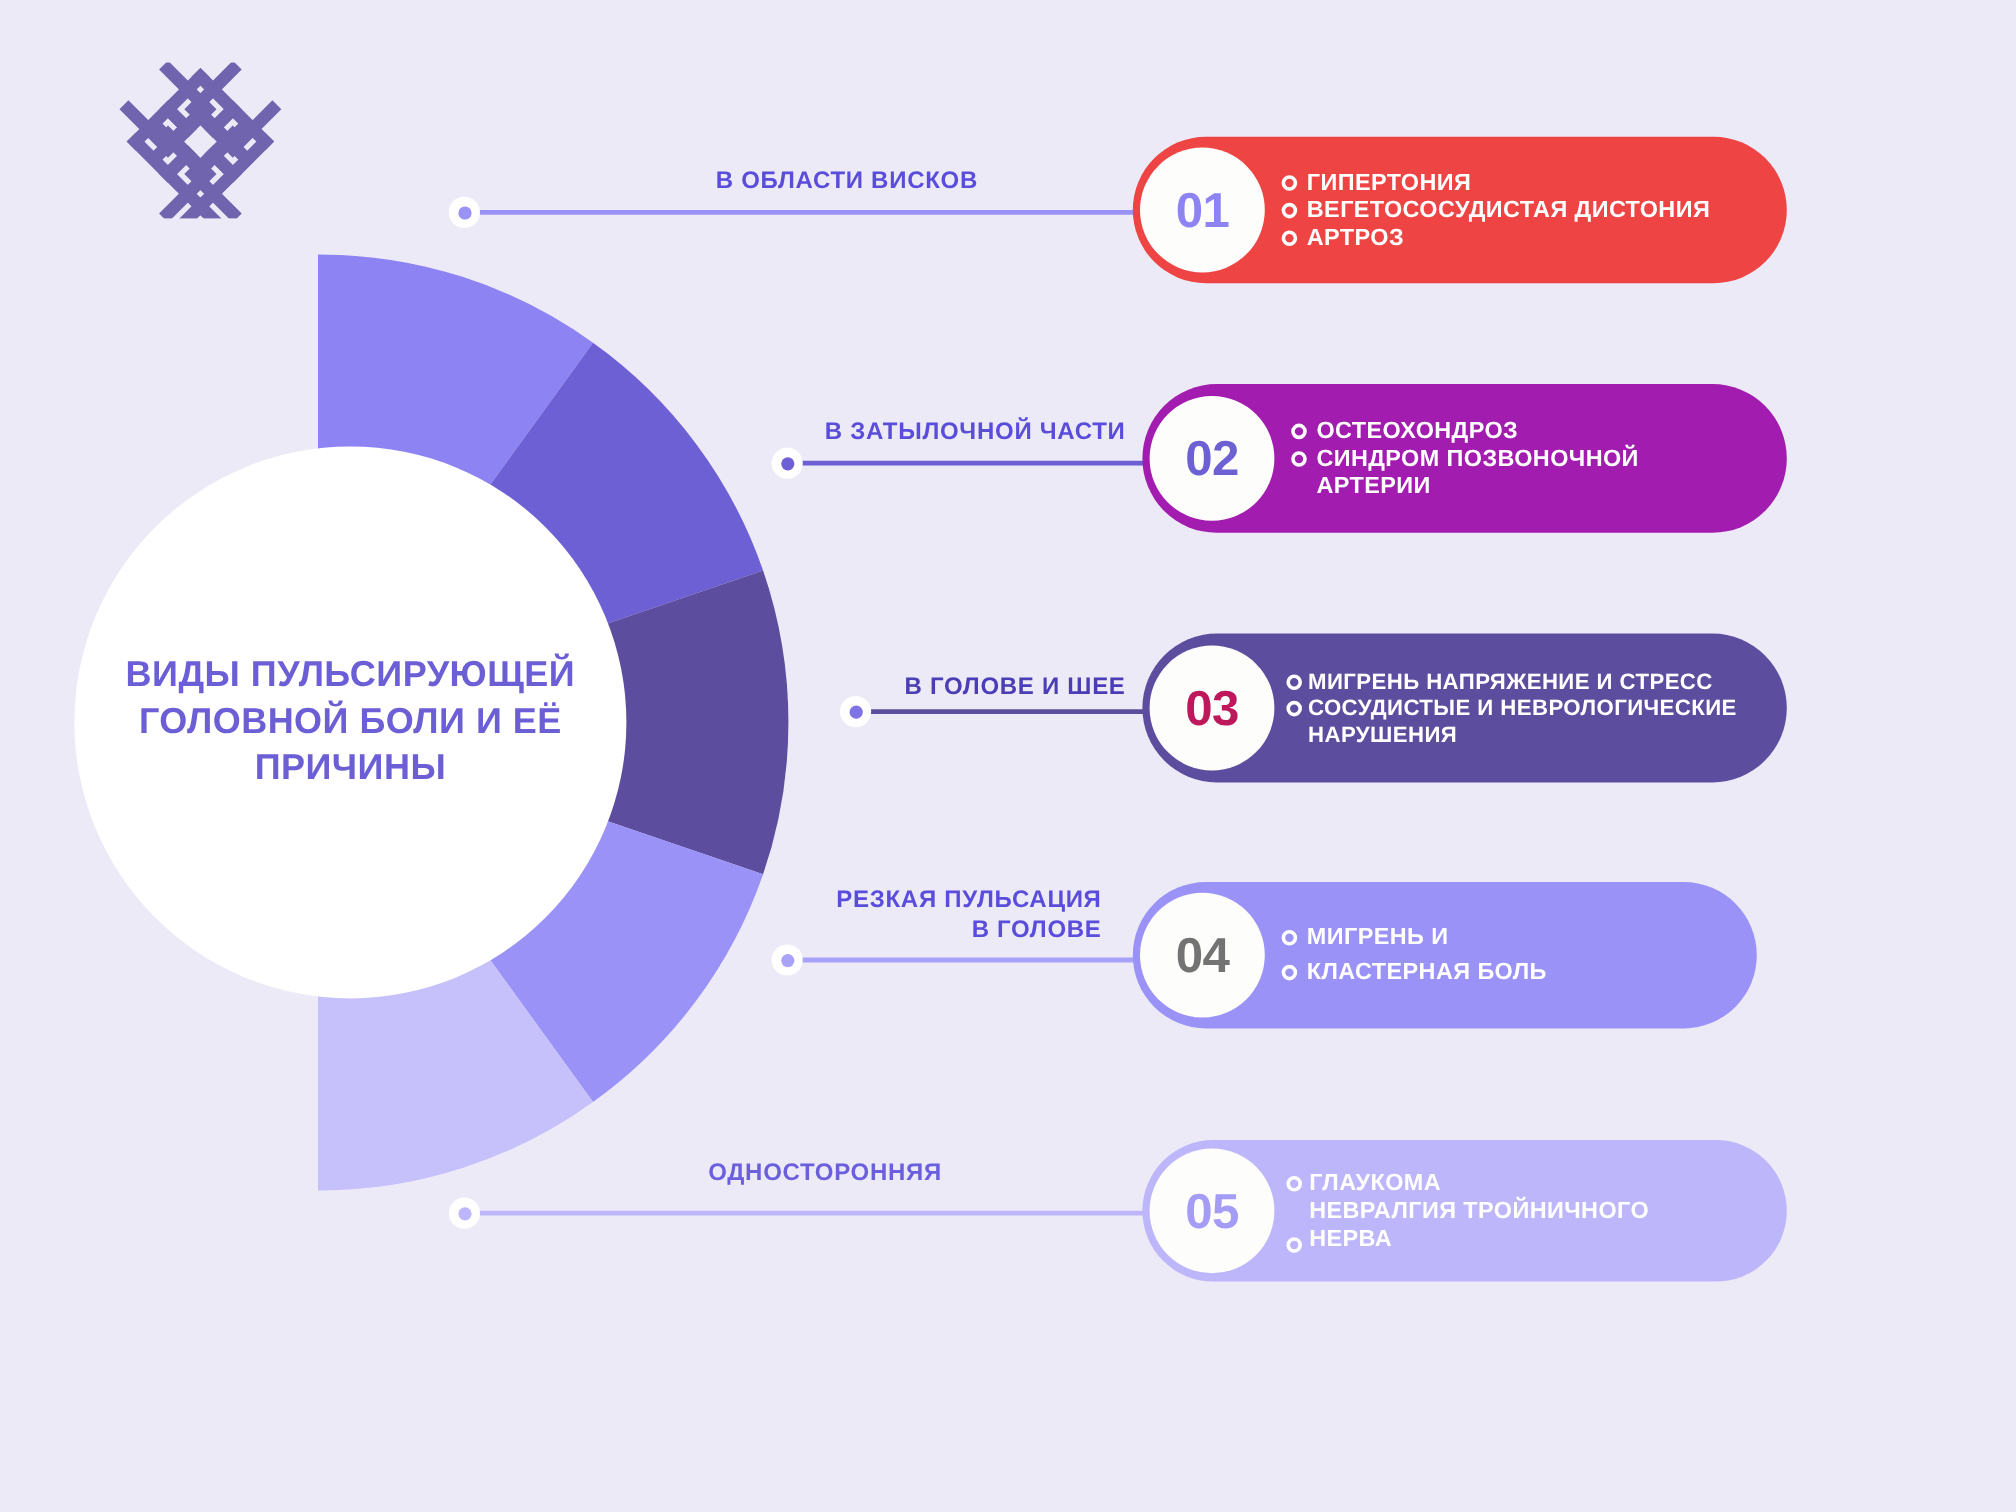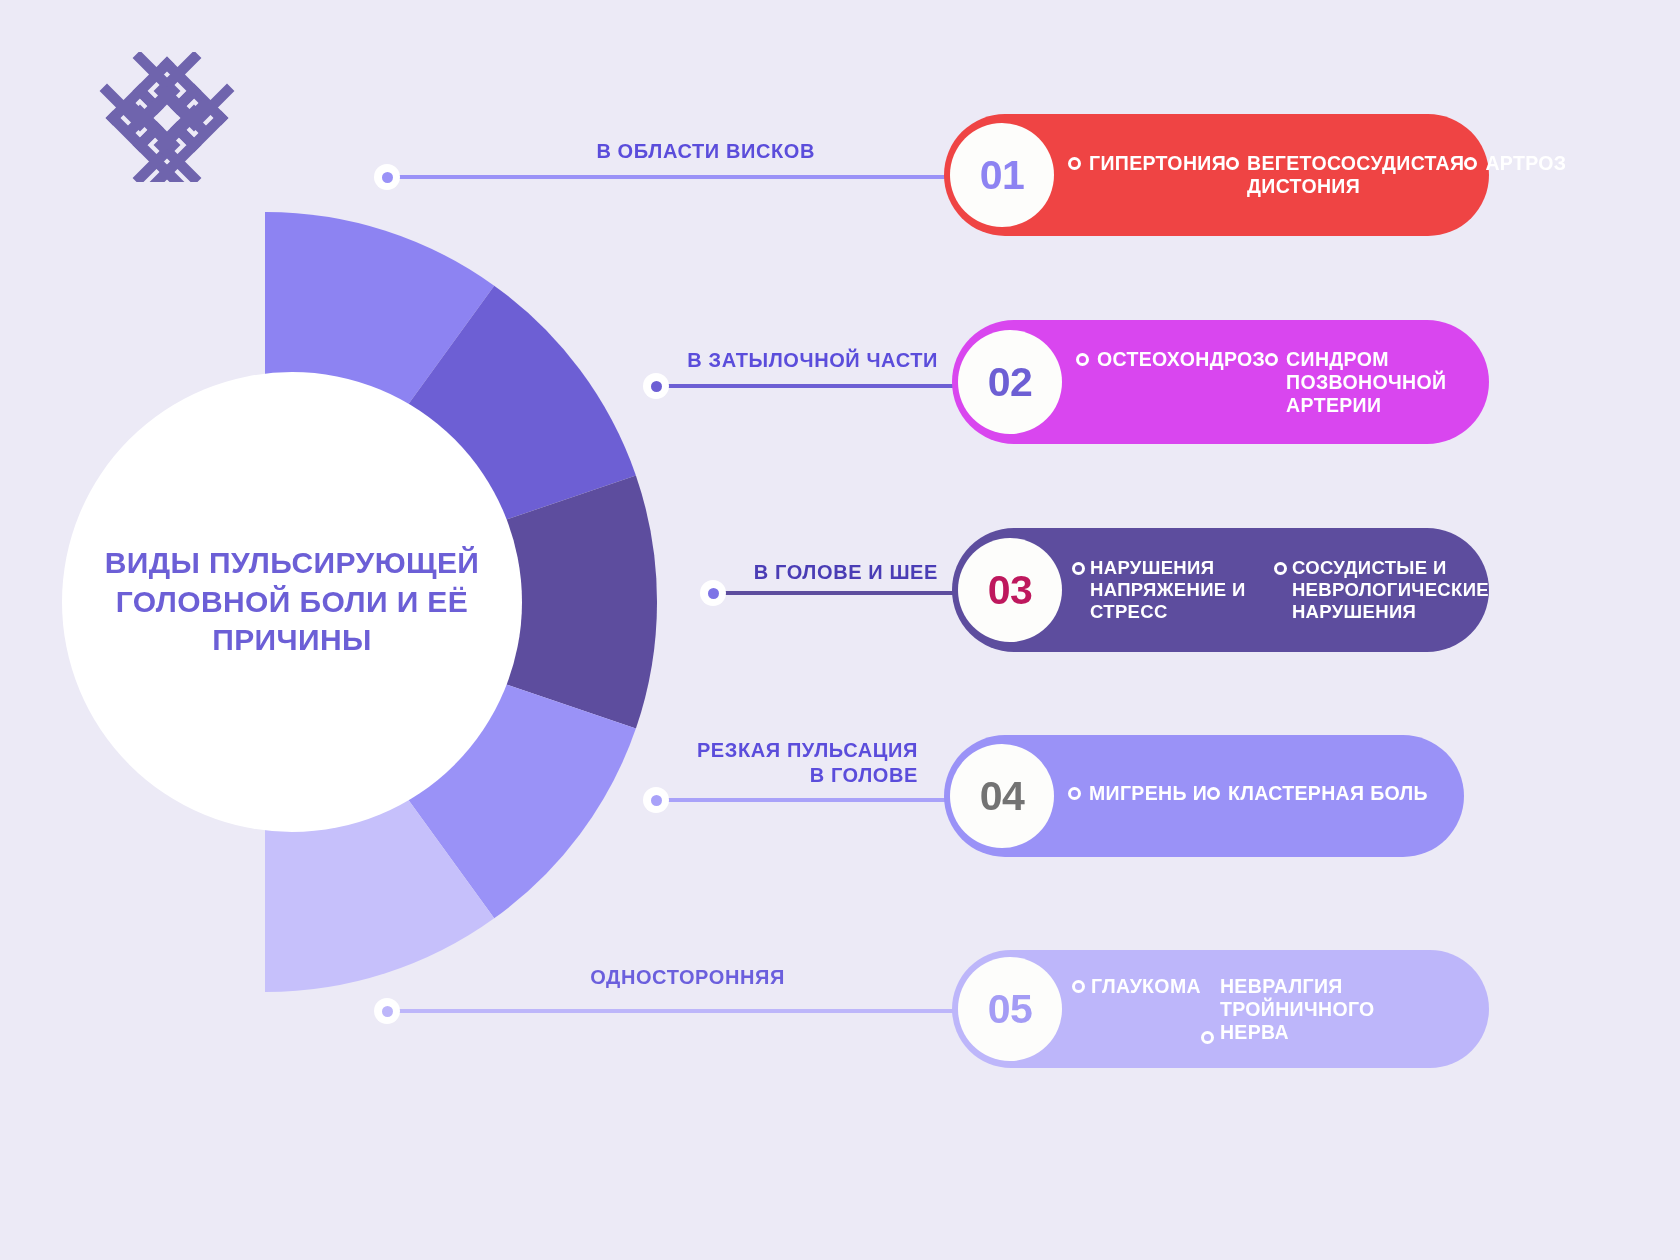--- a/index.html
+++ b/index.html
@@ -63,21 +63,21 @@
     width:104px; height:104px; border-radius:50%;
     background:#fdfdfb;
     display:flex; align-items:center; justify-content:center;
     z-index:4;
   }
   .badge span { font-size:41px; font-weight:bold; letter-spacing:-0.5px; }
 
   .card-list {
     position:relative; margin-left:124px;
     color:#ffffff;
-    display:flex; flex-direction:row; justify-content:center;
+    display:flex; flex-direction:column; justify-content:center;
   }
   .bullet-row { display:flex; align-items:flex-start; gap:8px; }
   .bullet-ring {
     flex:none; margin-top:5px;
     width:13px; height:13px; border-radius:50%;
     border:3.5px solid #ffffff; background:transparent;
   }
   .bullet-text {
     font-size:19.5px; font-weight:bold; letter-spacing:0.35px;
     line-height:1.18; color:#ffffff;
@@ -155,21 +155,21 @@
     </div>
   </div>
 
   <div class="conn" style="left:643px; top:373px; width:320px;">
     <div class="conn-line" style="left:13px; top:11px; width:307px; background:#6d5fd4;"></div>
     <div class="conn-dot" style="left:0; top:0;">
         <i style="background:#6d5fd4;"></i>
       </div>
   </div>
   <div class="conn-label" style="left:600px; top:348px; width:338px; color:#5b4ddb;">В ЗАТЫЛОЧНОЙ ЧАСТИ</div>
-  <div class="card" style="left:952px; top:320px; width:537px; height:124px; background:#d946ef;">
+  <div class="card" style="left:952px; top:320px; width:537px; height:124px; background:#a21caf;">
     <div class="badge">
       <span style="color:#6d5fd4;">02</span>
     </div>
     <div class="card-list">
       <div class="bullet-row">
         <div class="bullet-ring"></div>
         <div class="bullet-text">ОСТЕОХОНДРОЗ</div>
       </div>
       <div class="bullet-row">
         <div class="bullet-ring"></div>
@@ -186,21 +186,21 @@
       </div>
   </div>
   <div class="conn-label" style="left:660px; top:560px; width:278px; color:#4a3db5;">В ГОЛОВЕ И ШЕЕ</div>
   <div class="card" style="left:952px; top:528px; width:537px; height:124px; background:#5d4d9e;">
     <div class="badge">
       <span style="color:#be185d;">03</span>
     </div>
     <div class="card-list" style="margin-left:120px;">
       <div class="bullet-row" style="gap:5px;">
         <div class="bullet-ring"></div>
-        <div class="bullet-text" style="font-size:18.5px;">НАРУШЕНИЯ НАПРЯЖЕНИЕ И СТРЕСС</div>
+        <div class="bullet-text" style="font-size:18.5px;">МИГРЕНЬ НАПРЯЖЕНИЕ И СТРЕСС</div>
       </div>
       <div class="bullet-row" style="gap:5px;">
         <div class="bullet-ring"></div>
         <div class="bullet-text" style="font-size:18.5px;">СОСУДИСТЫЕ И НЕВРОЛОГИЧЕСКИЕ
 НАРУШЕНИЯ</div>
       </div>
     </div>
   </div>
 
   <div class="conn" style="left:643px; top:787px; width:318px;">

